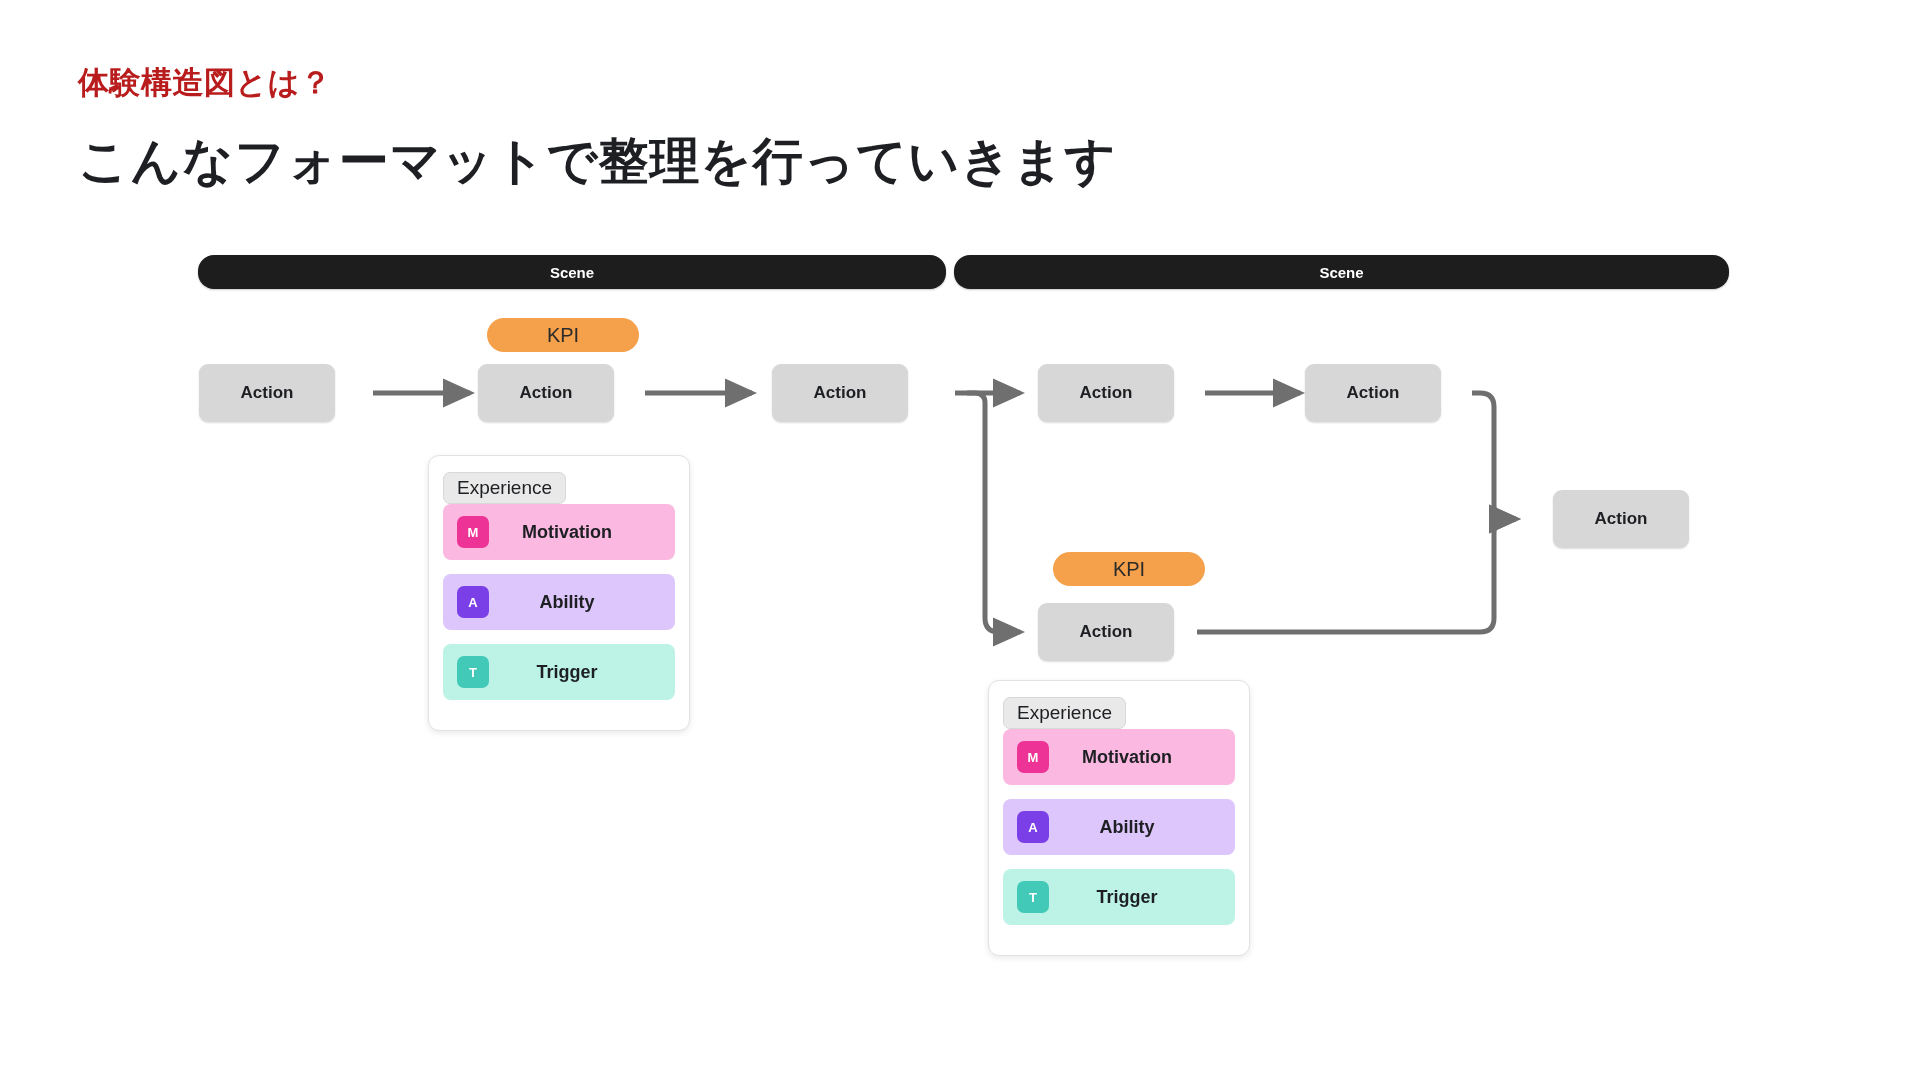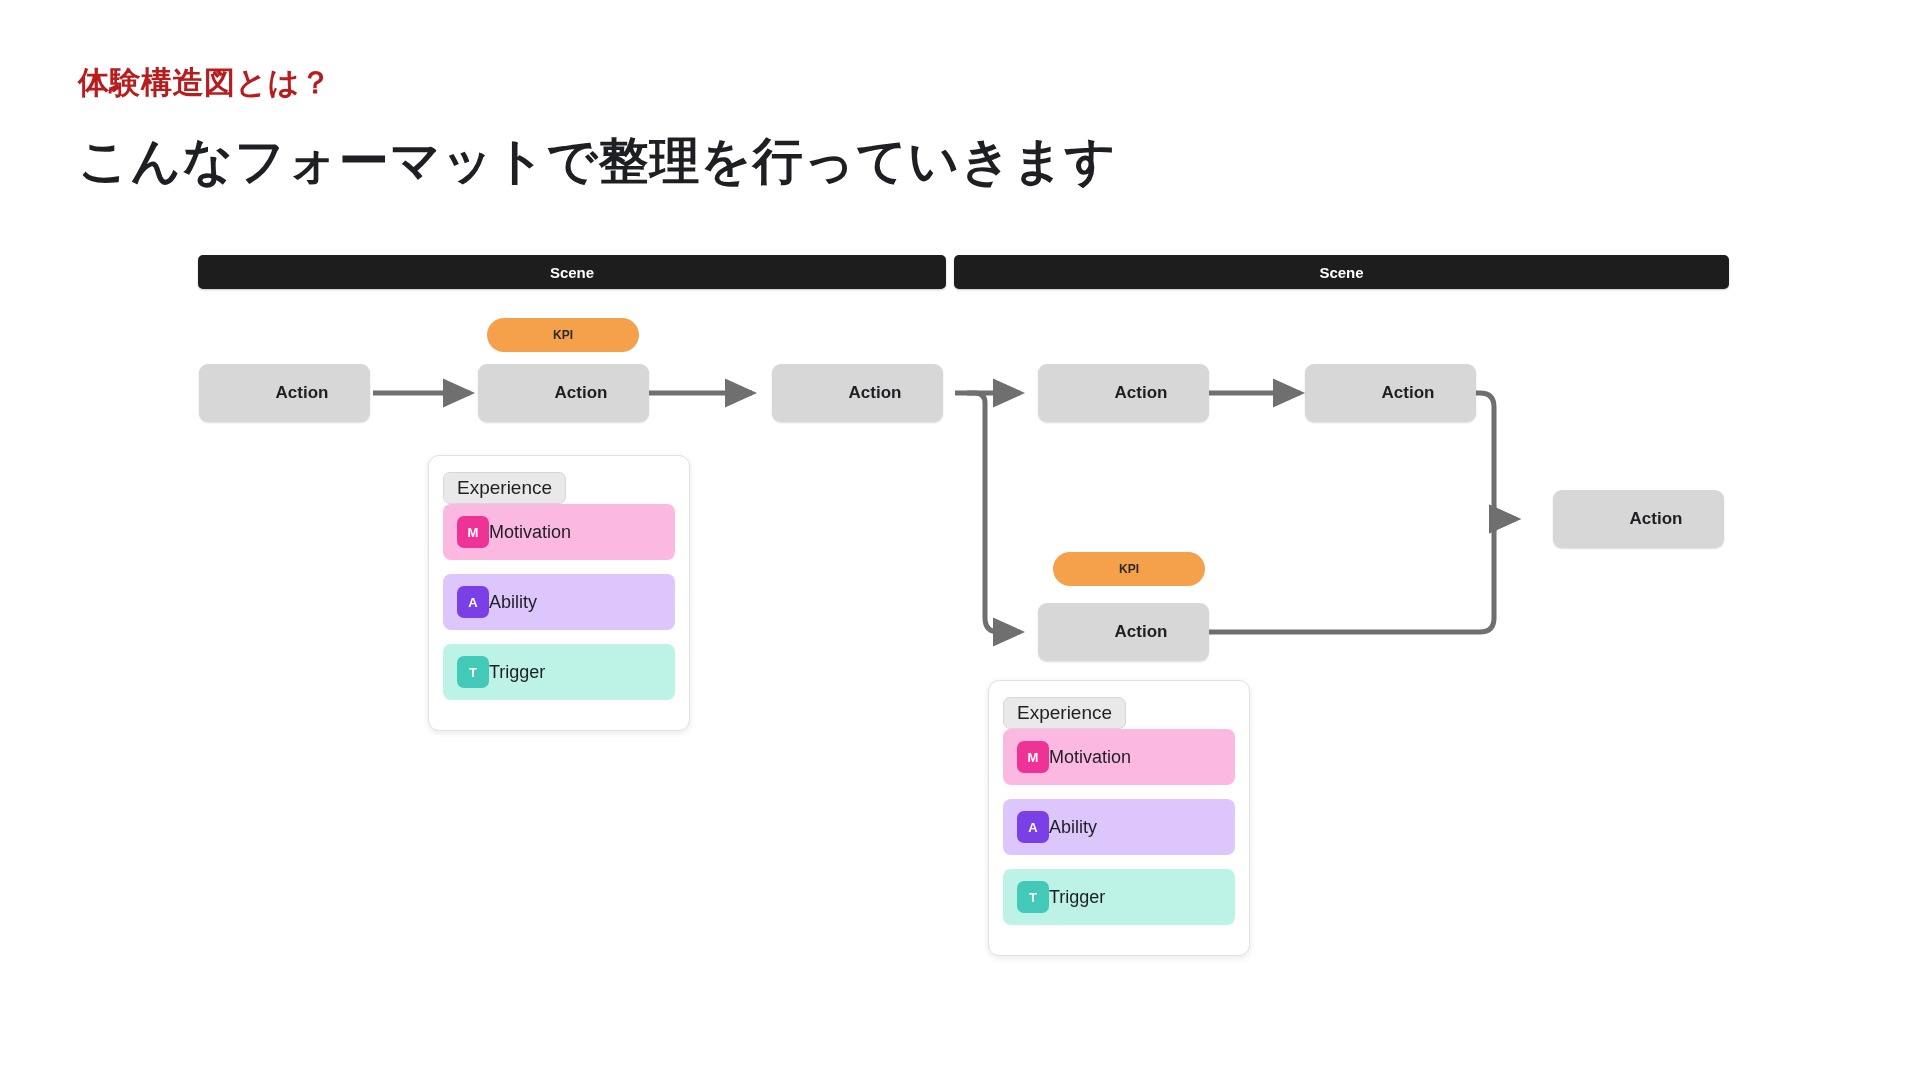--- a/index.html
+++ b/index.html
@@ -53,21 +53,21 @@
     width: 1920px;
     height: 1080px;
     pointer-events: none;
   }
 
   
   .scene-bar {
     position: absolute;
     height: 34px;
     background: #1d1d1d;
-    border-radius: 5px;
+    border-radius: 16px;
     color: #ffffff;
     font-size: 15px;
     font-weight: 700;
     display: flex;
     align-items: center;
     justify-content: center;
     box-shadow: 0 1px 2px rgba(0,0,0,0.22);
   }
 
   
@@ -77,35 +77,34 @@
     height: 58px;
     background: #d7d7d7;
     border-radius: 9px;
     display: flex;
     align-items: center;
     justify-content: center;
     font-size: 17px;
     font-weight: 700;
     color: #1d1f23;
     box-shadow: 0 1px 2px rgba(0,0,0,0.14);
-    padding-left: 35px;
   }
 
   
   .kpi-pill {
     position: absolute;
     width: 152px;
     height: 34px;
     background: #f5a04a;
     border-radius: 17px;
     display: flex;
     align-items: center;
     justify-content: center;
-    font-size: 12px;
-    font-weight: 700;
+    font-size: 20px;
+    font-weight: 400;
     color: #2b2b2b;
   }
 
   
   .exp-card {
     position: absolute;
     width: 262px;
     background: #ffffff;
     border: 1px solid #e2e2e2;
     border-radius: 11px;
@@ -141,22 +140,23 @@
     display: flex;
     align-items: center;
     justify-content: center;
     font-size: 13px;
     font-weight: 600;
     color: #ffffff;
     flex: 0 0 auto;
   }
   .exp-label {
     flex: 1 1 auto;
+    text-align: center;
     font-size: 18px;
-    font-weight: 400;
+    font-weight: 700;
     color: #1d1f23;
     padding-right: 30px;
   }
   .row-motivation { background: #fbb8e0; }
   .row-ability    { background: #ddc6fb; }
   .row-trigger    { background: #bdf3e7; }
   .badge-m { background: #ed3396; }
   .badge-a { background: #7b3fe8; }
   .badge-t { background: #43c9b8; }
 </style>

